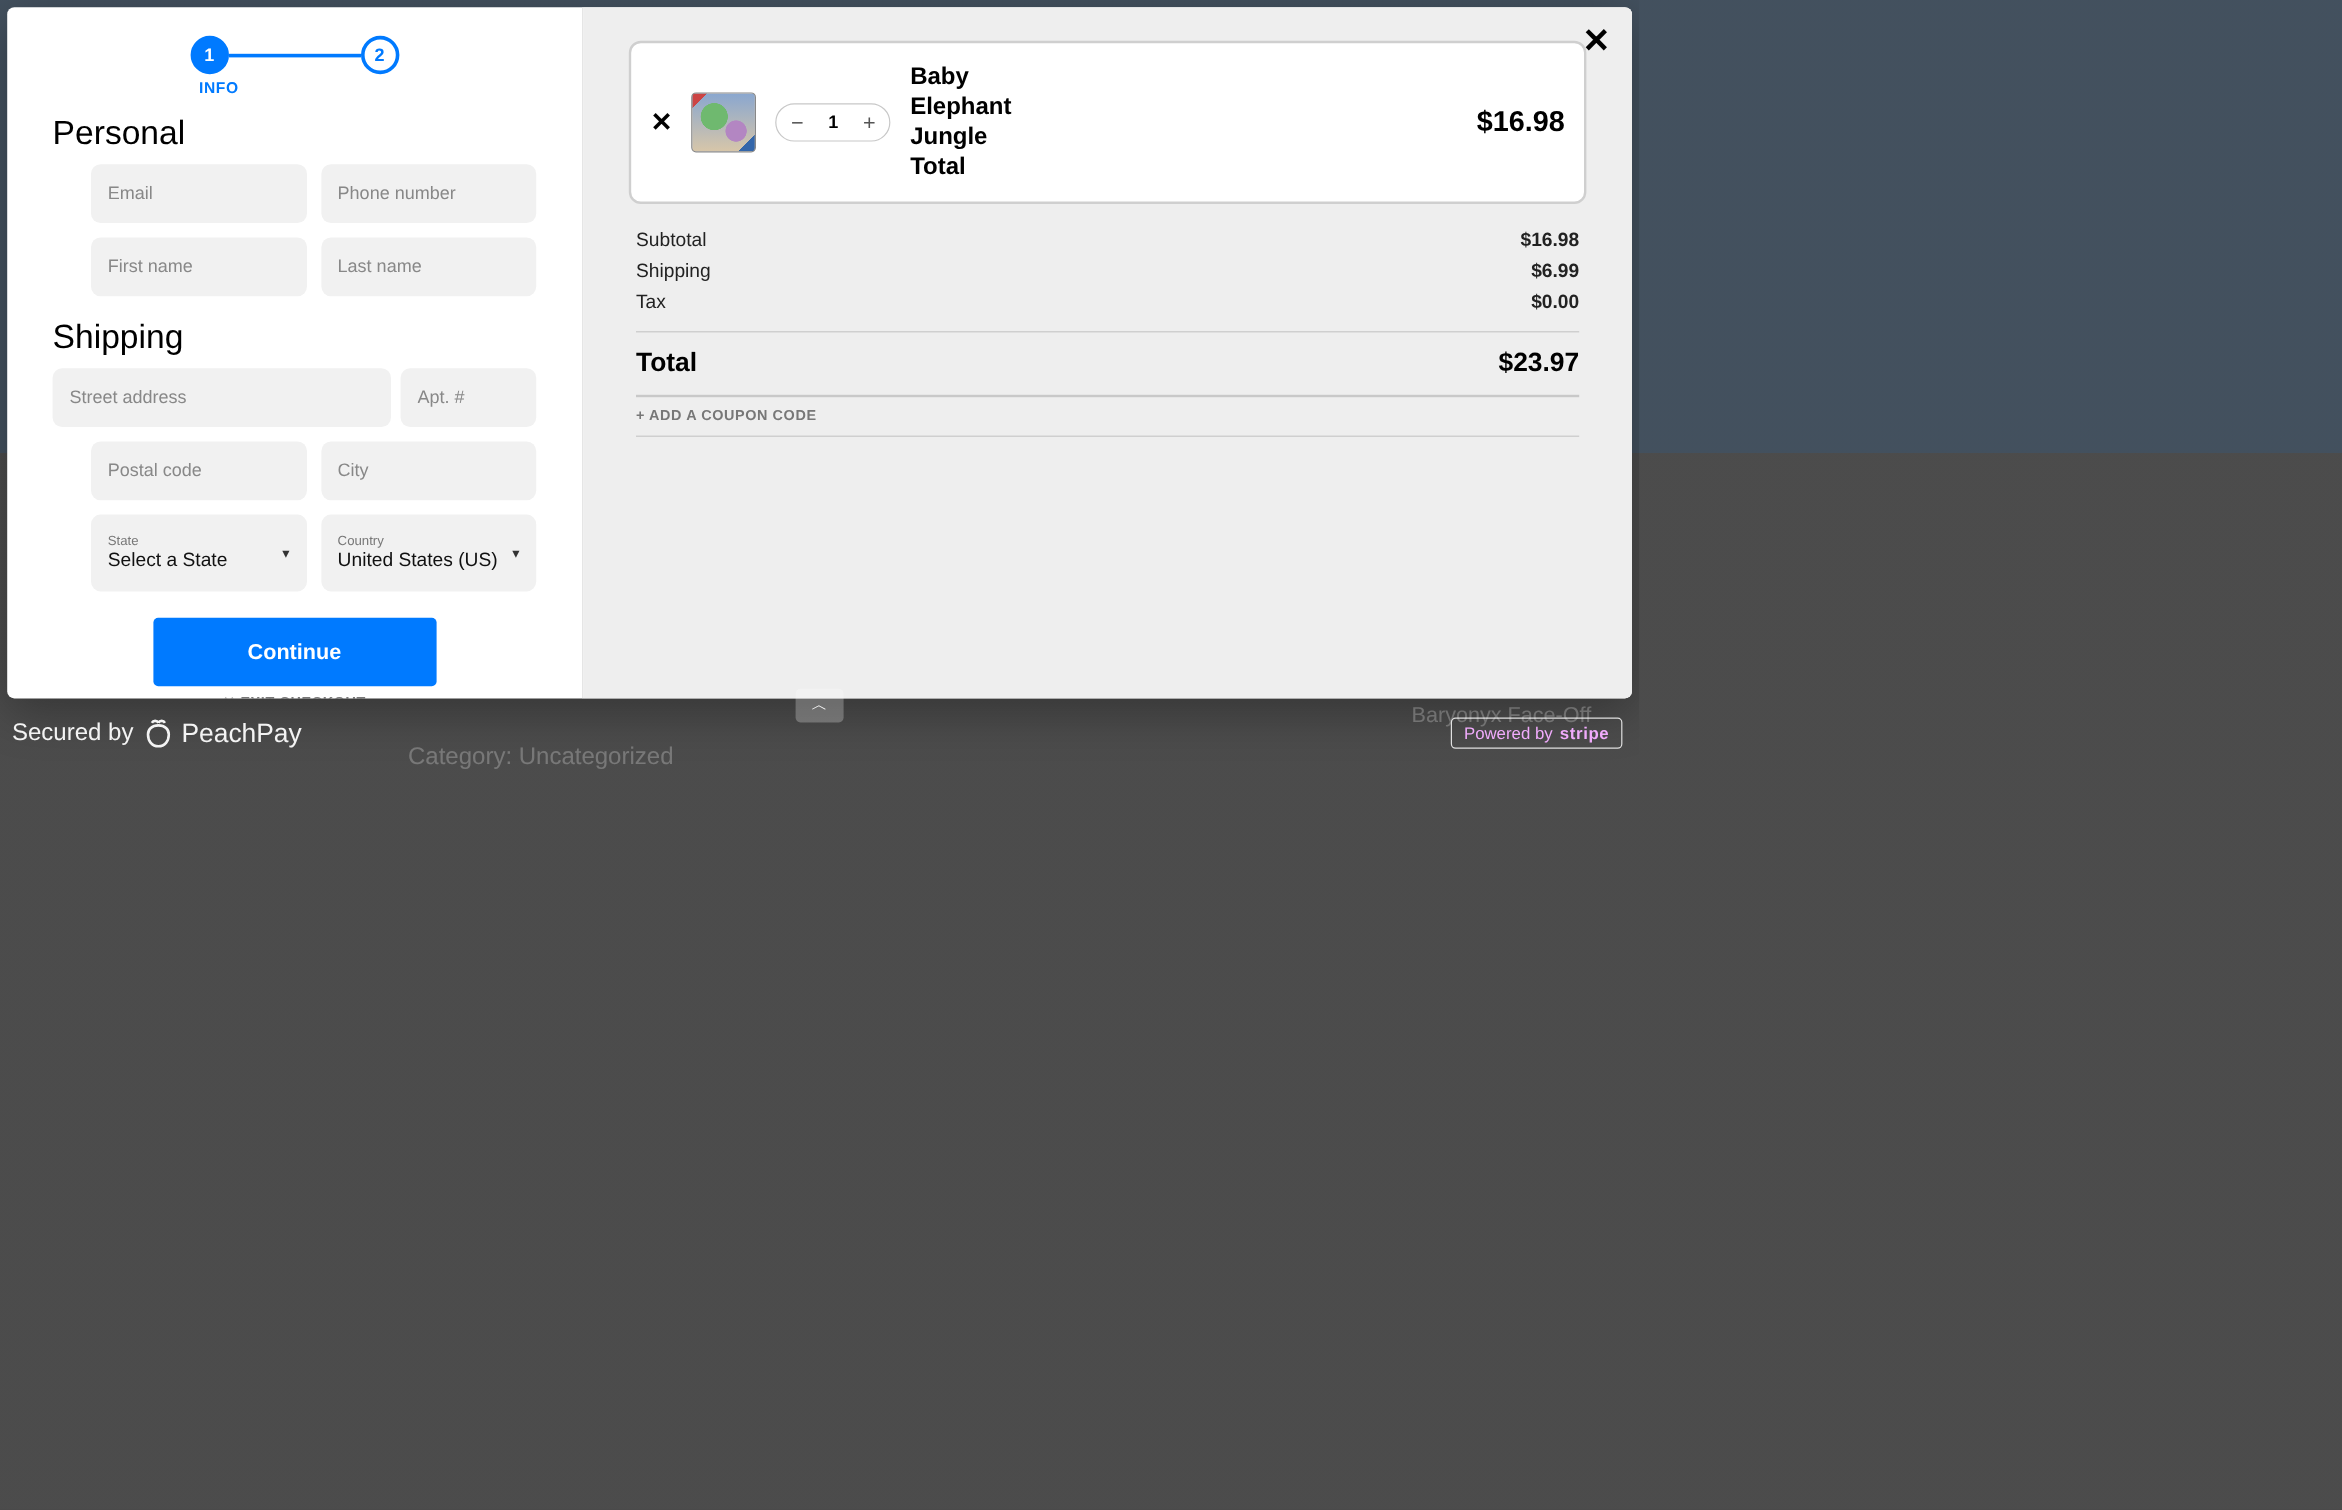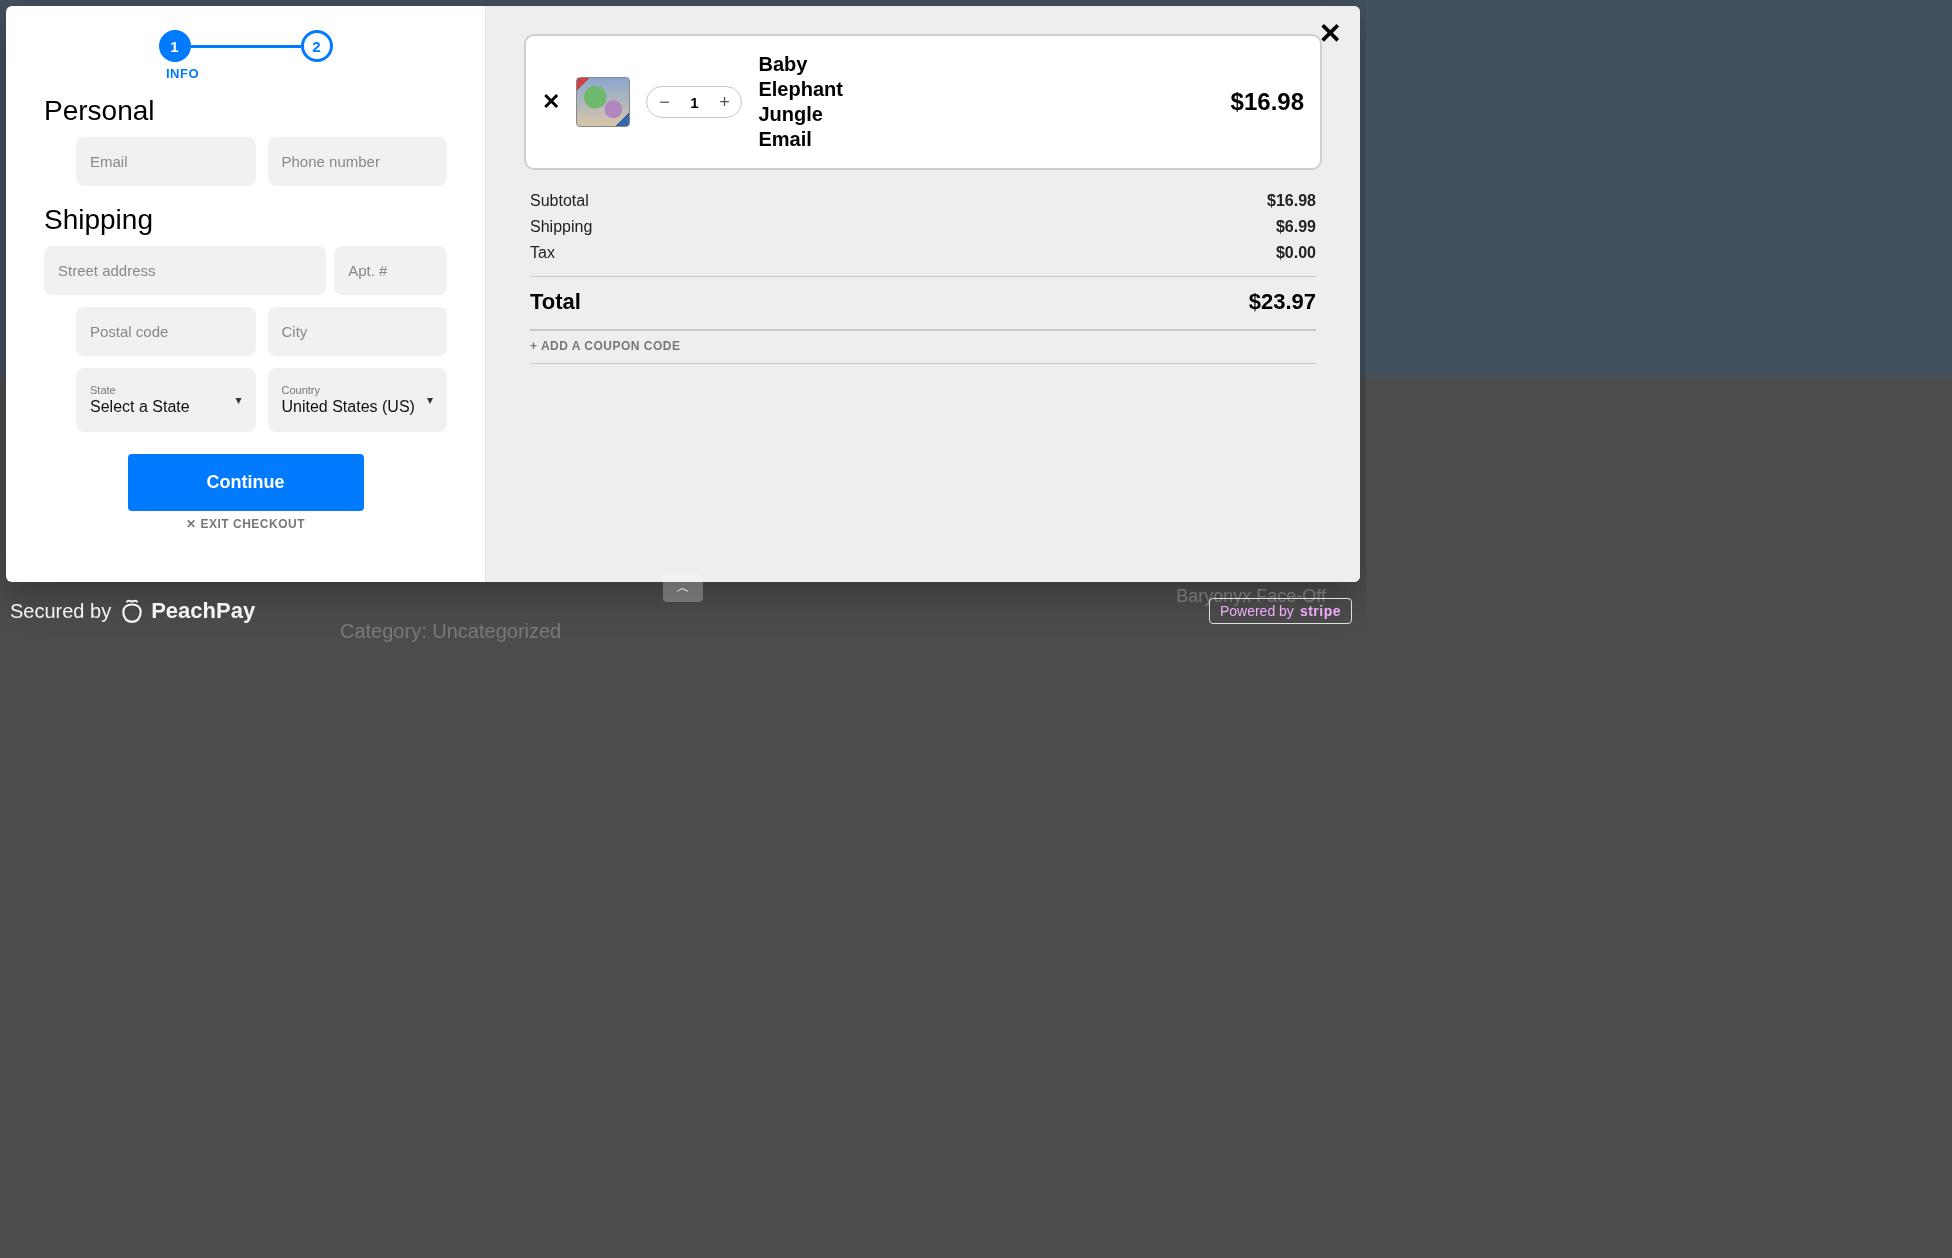--- a/index.html
+++ b/index.html
@@ -116,21 +116,21 @@
   .coupon { color:#777; font-size:12px; font-weight:700; letter-spacing:0.5px; padding:8px 0 10px; border-bottom:1px solid #c8c8c8; cursor:pointer; background:none; border-top:1px solid #c8c8c8; border-left:none; border-right:none; width:100%; text-align:left; }
 
   
   .footer {
     position:relative; z-index:2;
     flex:1; padding: 10px 14px 0 10px;
     display:flex; align-items:flex-start; justify-content:space-between;
     color:#f3f3f3;
   }
   .secured { display:flex; align-items:center; gap:8px; font-size:20px; font-weight:500; }
-  .pp { display:flex; align-items:flex-start; gap:6px; font-weight:700; font-size:22px; }
+  .pp { display:flex; align-items:flex-start; gap:6px; font-weight:400; font-size:22px; }
   .pp svg { width:26px; height:26px; }
   .pb { border:1px solid #e0e0e0; border-radius:4px; padding:4px 10px; font-size:14px; display:flex; align-items:flex-end; gap:6px; color:#f0abfc; }
   .pb b { font-weight:800; letter-spacing:0.5px; }
 
   .scrolltop {
     position:absolute; left:50%; top:-14px; transform:translateX(-50%);
     width:40px; height:28px; border-radius:4px;
     background:rgba(255,255,255,0.25); color:#fff;
     display:flex; align-items:center; justify-content:center;
     border:none; cursor:pointer;
@@ -151,20 +151,24 @@
       <div class="step-circle active">1</div>
       <div class="step-bar"></div>
       <div class="step-circle">2</div>
     </div>
     <div class="step-label">INFO</div>
 
     <h3 class="section">Personal</h3>
     <div class="grid-2">
       <input class="field" placeholder="Email" style="">
       <input class="field" placeholder="Phone number" style="">
+    </div>
+    <div class="grid-2 mt">
+      <input class="field" placeholder="First name" style="">
+      <input class="field" placeholder="Last name" style="">
     </div>
 
     <h3 class="section" style="margin-top:18px">Shipping</h3>
     <div class="grid-street">
       <input class="field" placeholder="Street address" style="">
       <input class="field" placeholder="Apt. #" style="">
     </div>
     <div class="grid-2 mt">
       <input class="field" placeholder="Postal code" style="">
       <input class="field" placeholder="City" style="">
@@ -199,21 +203,21 @@
       <div class="thumb"></div>
       <div class="qty">
         <button>
             <span>−</span>
           </button>
         <span class="n">1</span>
         <button>
             <span>+</span>
           </button>
       </div>
-      <div class="iname">Baby Elephant Jungle Email</div>
+      <div class="iname">Baby Elephant Jungle Total</div>
       <div class="iprice">$16.98</div>
     </div>
 
     <div class="totals">
       <div class="trow">
         <span>Subtotal</span>
         <span class="v">$16.98</span>
       </div>
       <div class="trow">
         <span>Shipping</span>

